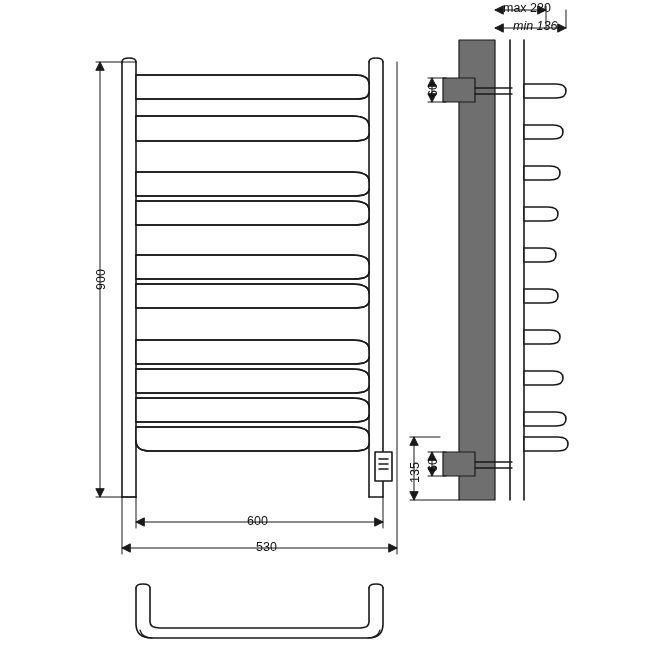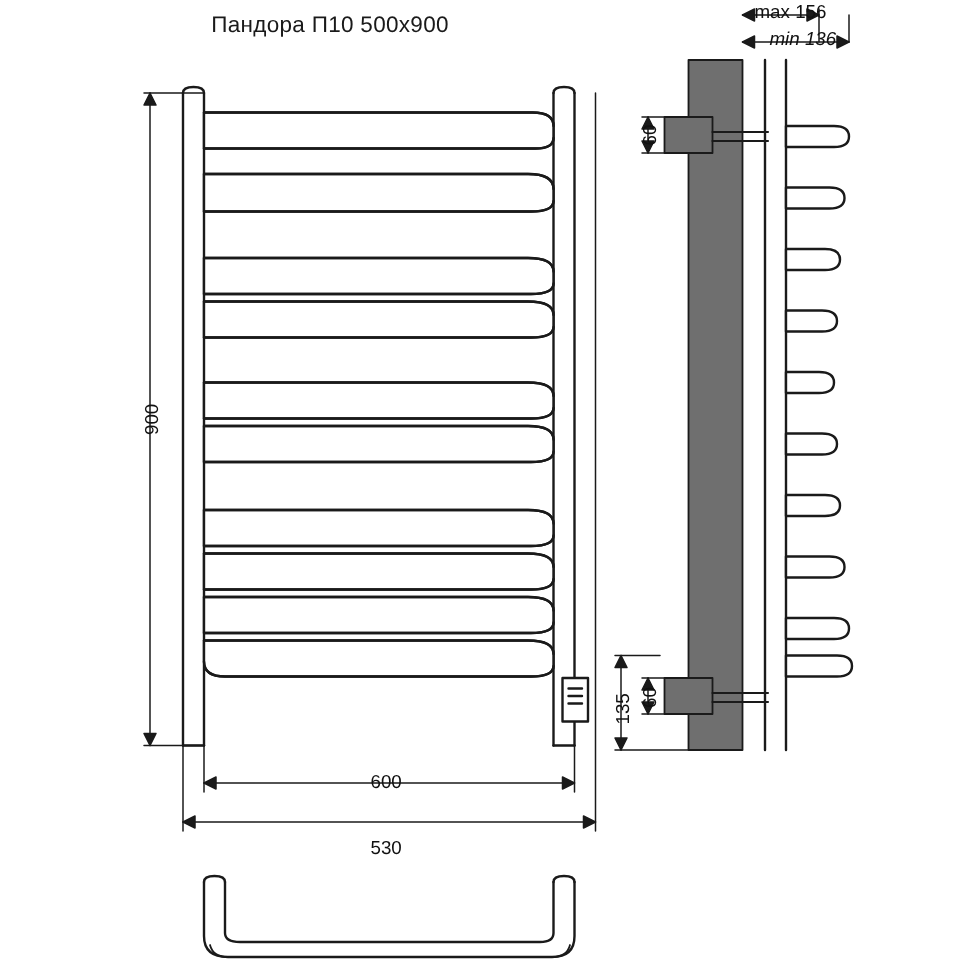--- a/index.html
+++ b/index.html
@@ -47,21 +47,20 @@
   .lbl.rot {
     transform: rotate(-90deg);
     transform-origin: left top;
   }
 </style>
 </head>
 <body>
 
 <div id="stage">
 
-  <div class="title">Пандора П10 500х900</div>
 
   <svg class="draw" viewBox="0 0 650 650">
     <g stroke="#1a1a1a" fill="none" stroke-width="1.6" stroke-linecap="round" stroke-linejoin="round">
 
       <g>
         <path d="M122,62 L122,497" stroke-width="1.6"></path>
         <path d="M136,62 L136,497" stroke-width="1.6"></path>
         <path d="M122,62 Q122,58 129,58 Q136,58 136,62" stroke-width="1.6"></path>
         <path d="M122,497 L136,497" stroke-width="1.6"></path>
       </g>
@@ -216,22 +215,22 @@
         <path d="M369,588 Q369,584 376,584 Q383,584 383,588" stroke-width="1.6"></path>
         <path d="M152,638 Q142,638 140,630" stroke-width="1.2"></path>
         <path d="M368,638 Q378,638 380,630" stroke-width="1.2"></path>
       </g>
 
     </g>
   </svg>
 
   <div class="lbl rot" style="left:94px; top:290px;">900</div>
   <div class="lbl" style="left:247px; top:514px;">600</div>
-  <div class="lbl" style="left:247px; top:540px;margin-top:18px;">530</div>
-
-  <div class="lbl" style="left:503px; top:1px;">max 156</div>
+  <div class="lbl" style="left:256px; top:540px;">530</div>
+
+  <div class="lbl" style="left:503px; top:1px;">max 220</div>
   <div class="lbl" style="left:513px; top:19px;font-style:italic;">min 136</div>
 
   <div class="lbl rot" style="left:426px; top:97px;">60</div>
   <div class="lbl rot" style="left:408px; top:483px;">135</div>
   <div class="lbl rot" style="left:426px; top:472px;">60</div>
 
 </div>
 
 </body></html>

